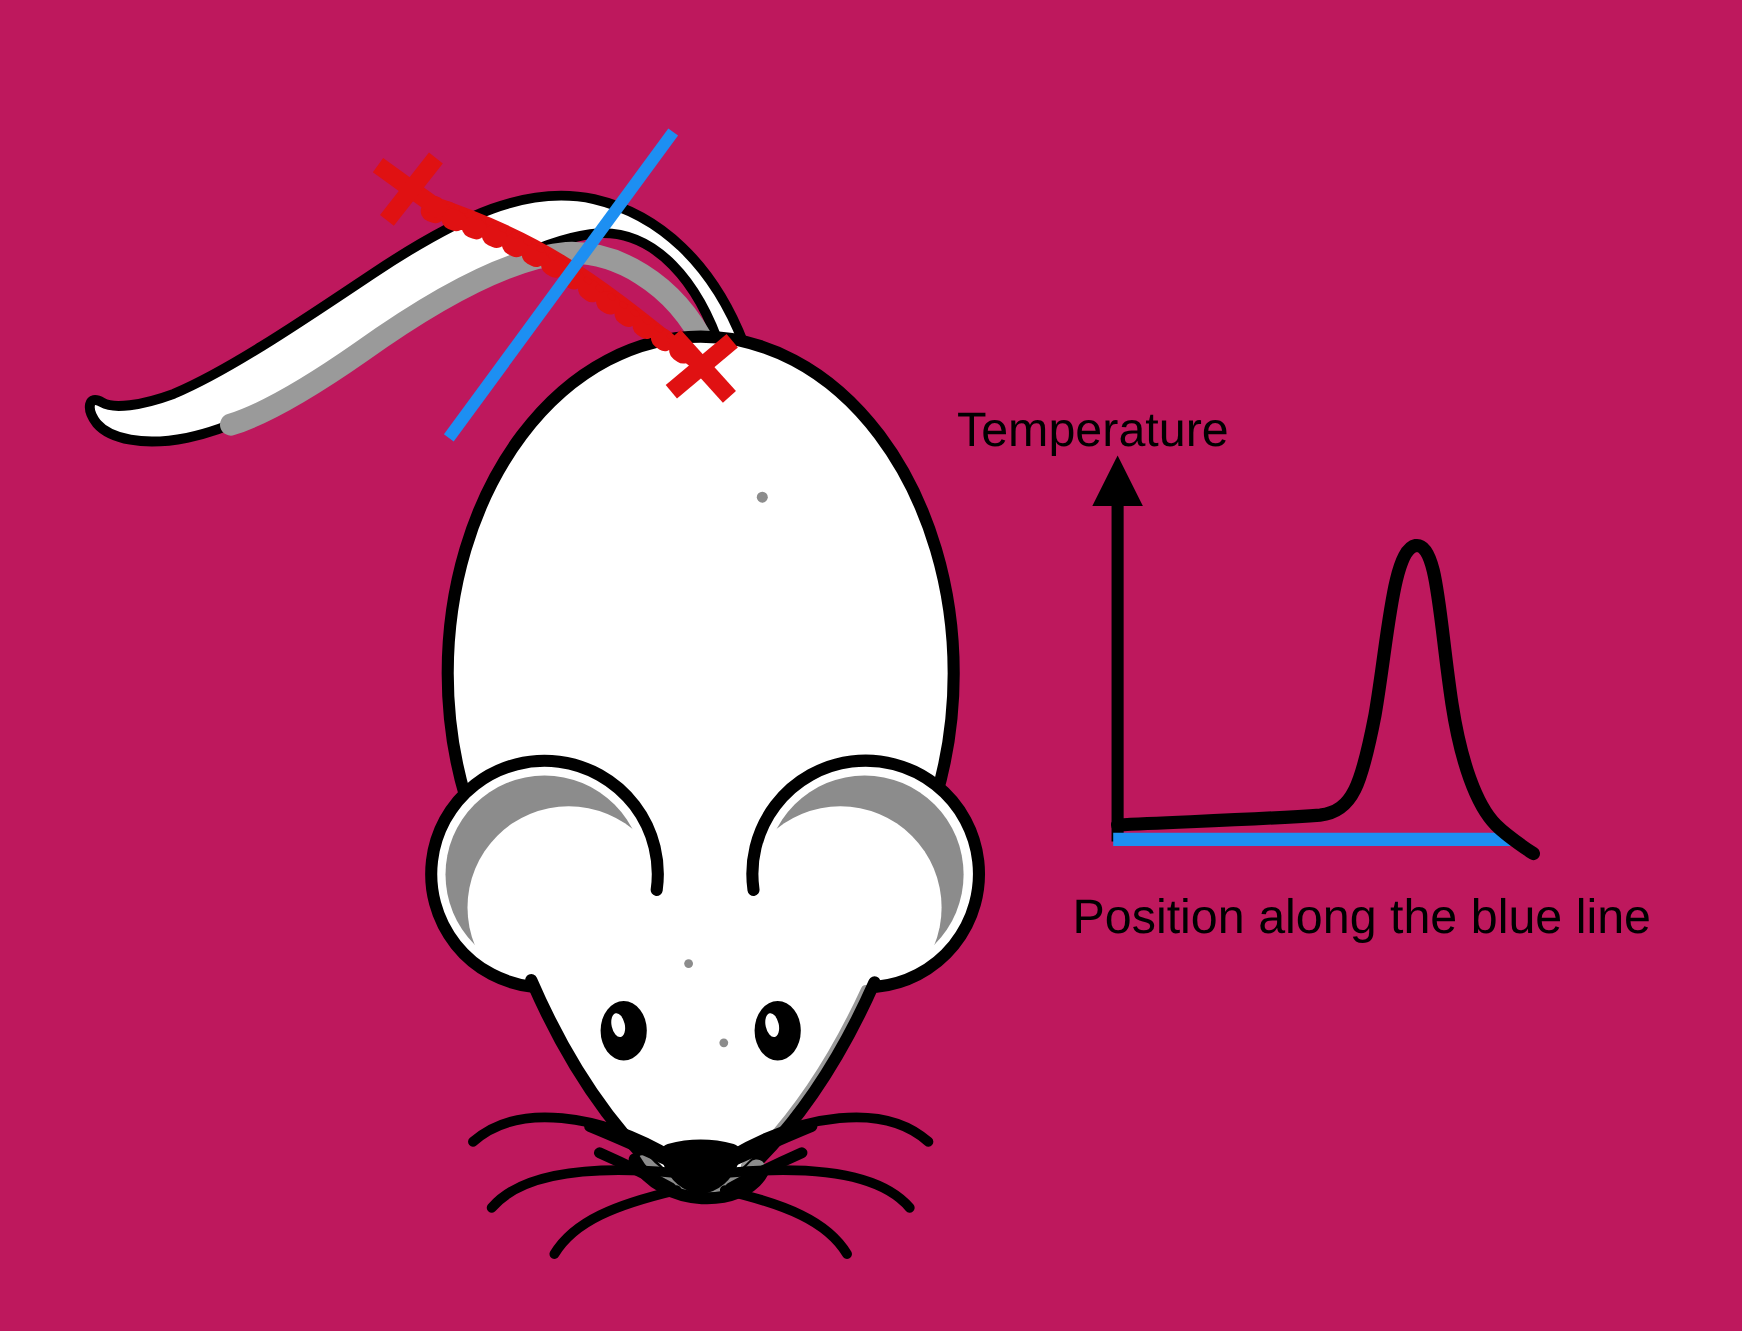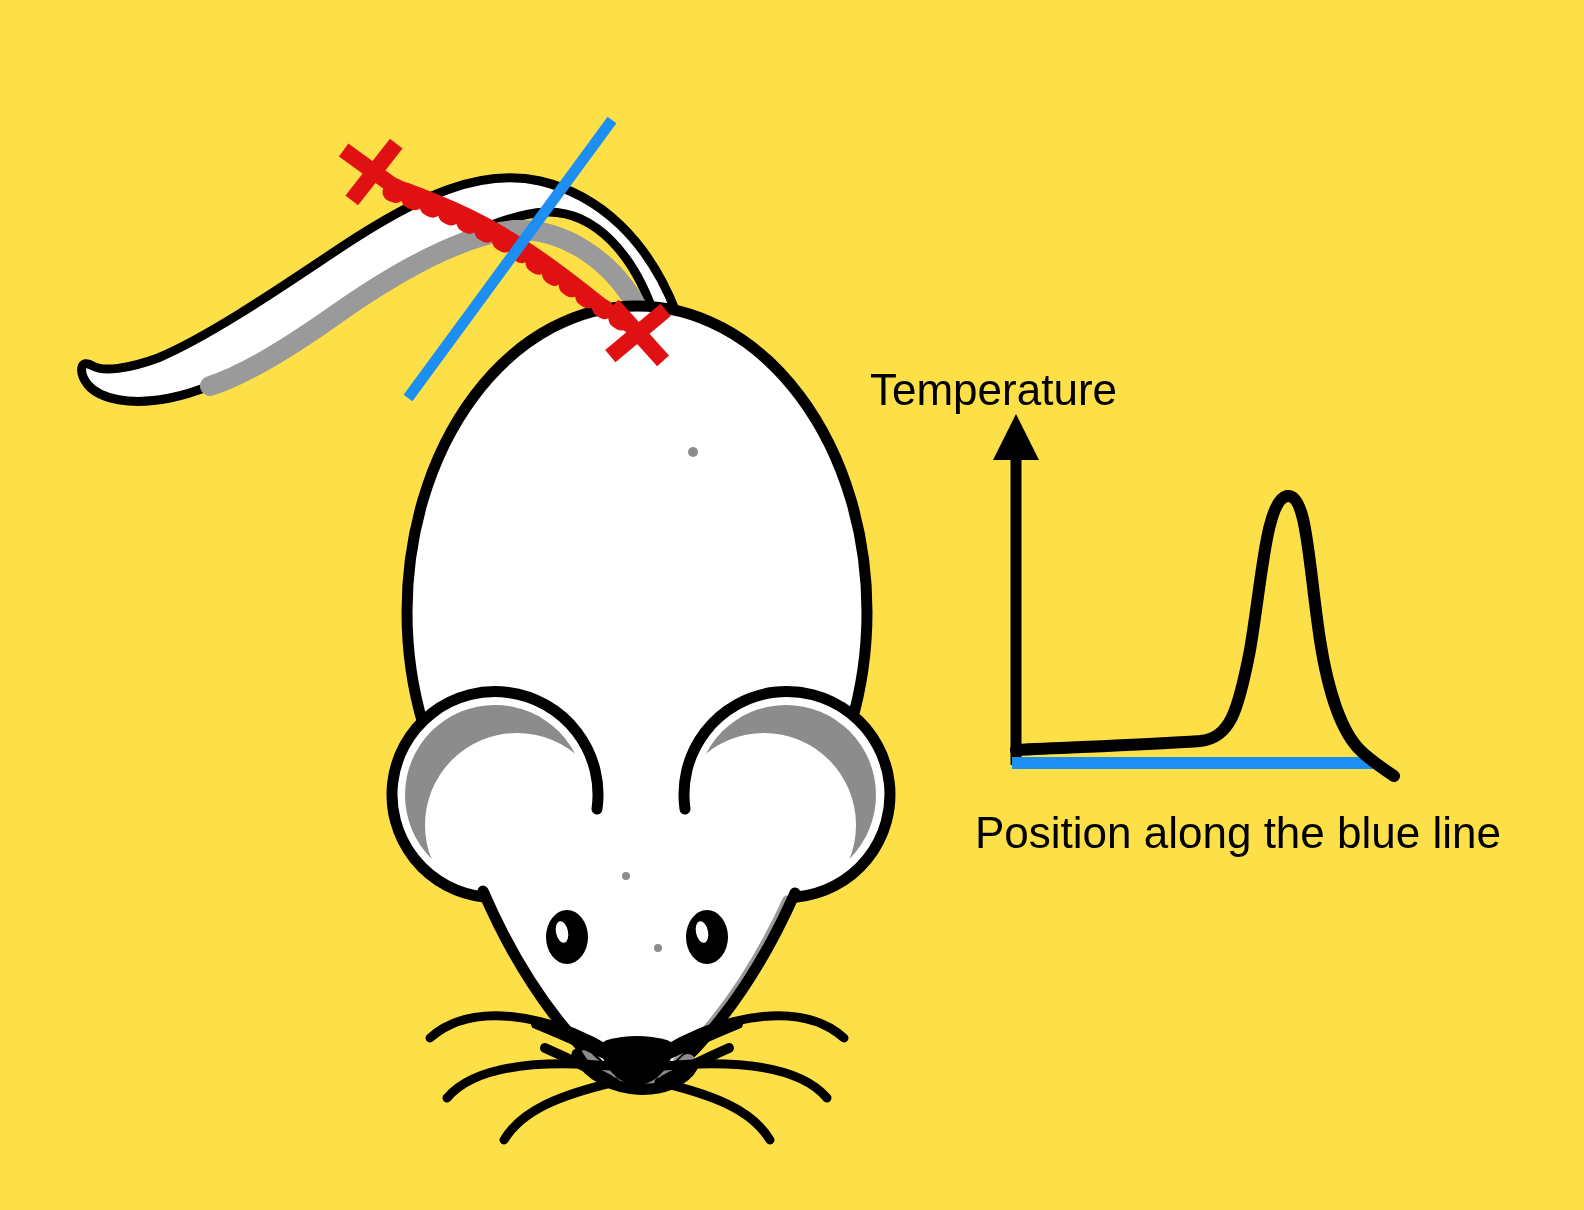--- a/index.html
+++ b/index.html
@@ -1,16 +1,16 @@
 <!DOCTYPE html>
 <html><head>
 <meta charset="utf-8">
 <style>
   html,body{margin:0;padding:0;background:#ffffff;}
-  .canvas{position:relative;width:1584px;height:1210px;background:#fde047;overflow:hidden;
+  .canvas{position:relative;width:1584px;height:1210px;background:#be185d;overflow:hidden;
           font-family:"Liberation Sans", sans-serif;}
   svg{display:block;}
   text{font-family:"Liberation Sans", sans-serif;}
 </style>
 </head>
 <body>
 
 <div class="canvas">
 <svg width="1584" height="1210" viewBox="0 0 1584 1210" xmlns="http://www.w3.org/2000/svg">
 

